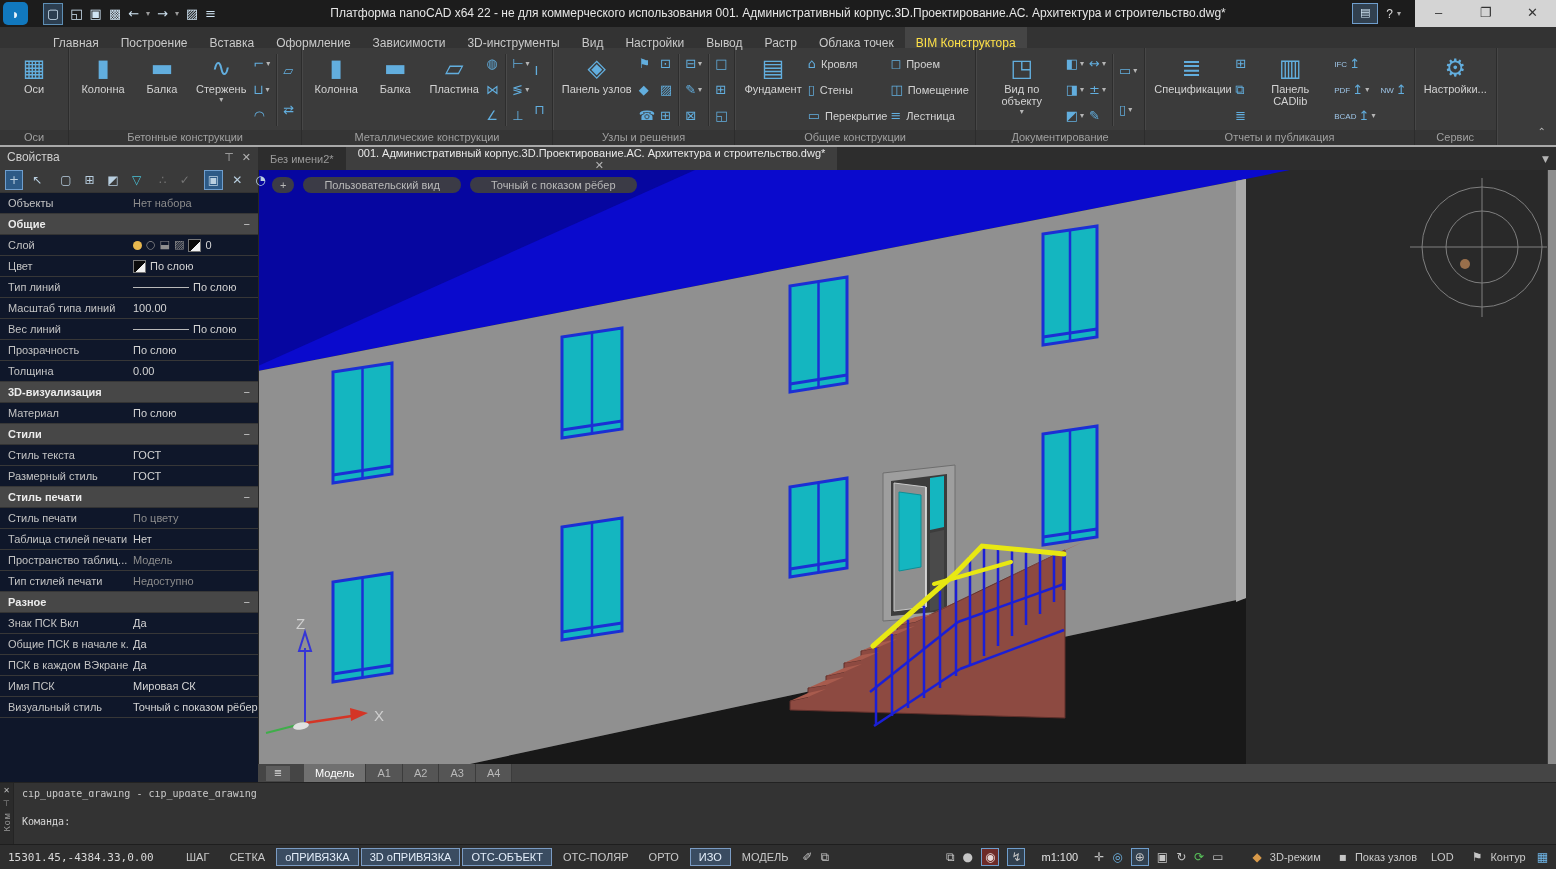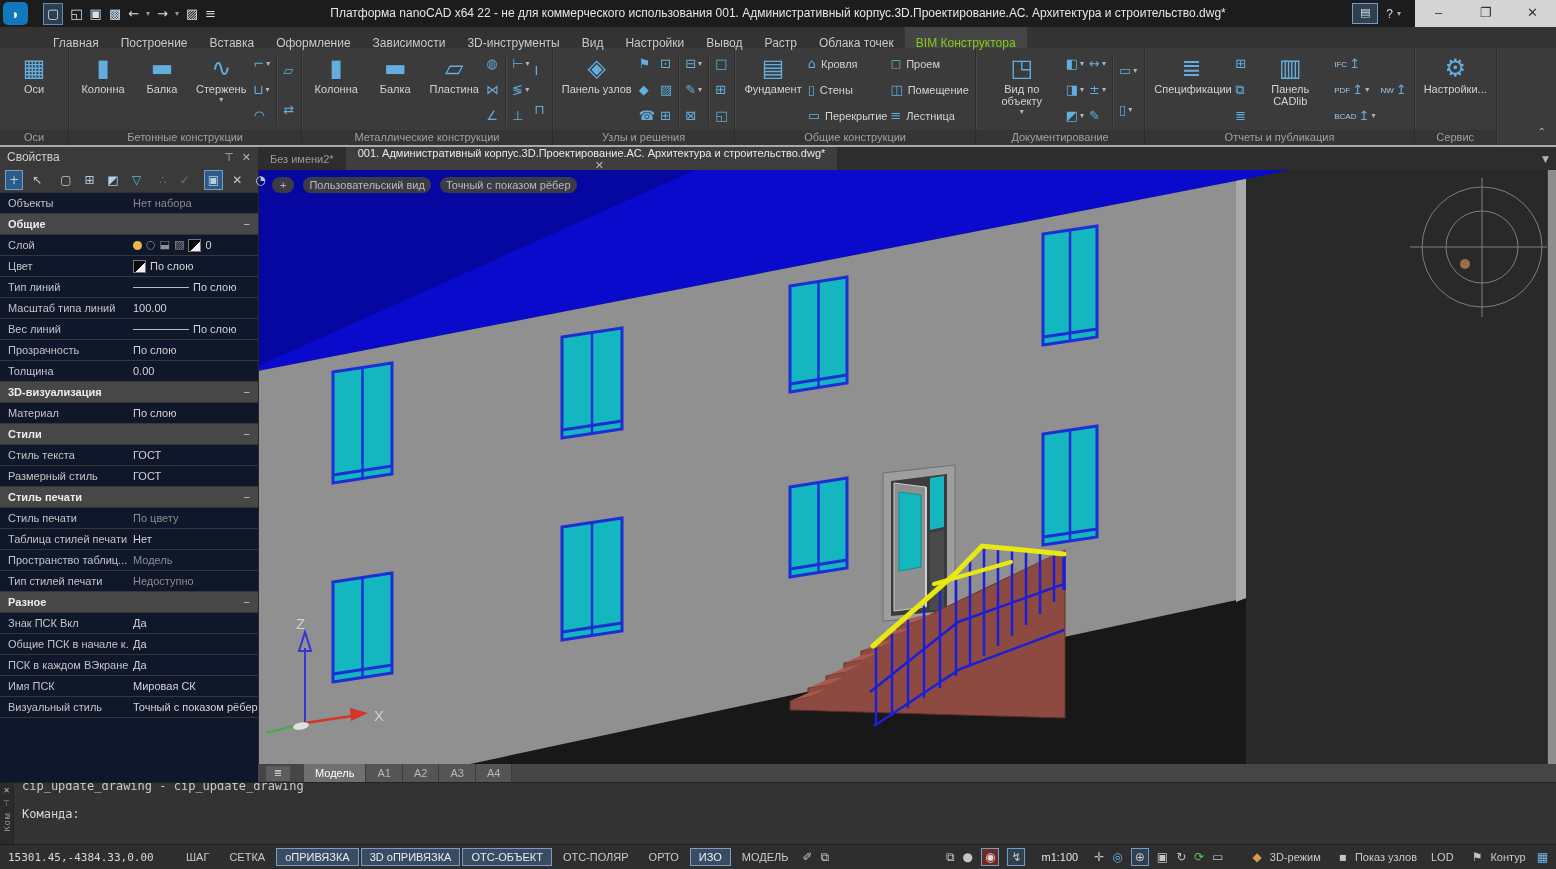--- a/index.html
+++ b/index.html
@@ -19,21 +19,21 @@
   .tb-right{position:absolute;right:0;top:0;height:27px;display:flex;align-items:center;}
   .kb-btn{width:24px;height:19px;border:1px solid #6f9ecd;background:#31404f;color:#cfe3f2;text-align:center;line-height:18px;font-size:11px;margin-right:8px;}
   .help{color:#ddd;font-size:12px;margin-right:4px;}
   .tb-caret{font-size:8px;color:#aaa;margin-right:14px;}
   .win-controls{display:flex;height:27px;background:#d4d4d4;}
   .win-btn{width:47px;text-align:center;line-height:26px;color:#333;font-size:13px;}
 
   
   .menubar{position:absolute;top:27px;left:0;right:0;height:21px;background:#333;display:flex;align-items:stretch;padding-left:42px;z-index:29;}
   .menu-tab{padding:9px 11px 2px;font-size:12px;color:#c9c9c9;white-space:nowrap;}
-  .menu-tab.active{background:#454545;color:#84cc16;}
+  .menu-tab.active{background:#454545;color:#fde047;}
 
   
   .ribbon{position:absolute;top:48px;left:0;right:0;height:97px;background:#3b3b3b;display:flex;z-index:28;}
   .rib-group{display:flex;flex-direction:column;border-right:1px solid #2c2c2c;box-shadow:1px 0 0 #474747;}
   .rib-body{flex:1;display:flex;align-items:stretch;gap:3px;padding:2px 6px 0;}
   .rib-lbl{height:15px;font-size:11px;color:#a0a0a0;text-align:center;background:#353535;line-height:14px;padding:0 6px;white-space:nowrap;}
   .rib-big{min-width:50px;display:flex;flex-direction:column;align-items:center;gap:1px;padding:4px 3px 0;}
   .rib-big-ico{font-size:24px;color:#62aede;line-height:28px;}
   .rib-big-lbl{font-size:11px;color:#d2d2d2;text-align:center;line-height:12px;max-width:74px;}
   .rib-caret{font-size:8px;color:#b5b5b5;line-height:8px;}
@@ -74,36 +74,36 @@
   .doc-tab{display:flex;align-items:center;padding:0 12px;font-size:11px;color:#9a9a9a;white-space:nowrap;}
   .doc-tab.active{background:#3e3e3e;color:#e9e9e9;flex-direction:column;}
   .doc-close{margin-left:16px;color:#b5b5b5;font-size:11px;}
   .doc-caret{margin-left:auto;margin-right:7px;align-self:center;color:#b5b5b5;font-size:9px;}
 
   
   .viewport{position:absolute;left:258px;top:170px;right:0;bottom:105px;background:#292929;z-index:10;}
   .viewport svg{position:absolute;left:0;top:0;}
   .vscroll{position:absolute;right:0;top:0;width:8px;bottom:0;background:#8d8d8d;border-left:1px solid #3a3a3a;}
   .badges{position:absolute;left:14px;top:7px;display:flex;gap:9px;align-items:center;}
-  .badge{background:rgba(64,64,64,.93);color:#b9b9b9;border-radius:9px;padding:2px 6px;font-size:11px;white-space:nowrap;}
+  .badge{background:rgba(64,64,64,.93);color:#b9b9b9;border-radius:9px;padding:2px 21px;font-size:11px;white-space:nowrap;}
   .badge.plus{padding:2px 8px;}
 
   
   .modelbar{position:absolute;left:258px;right:0;bottom:86px;height:19px;background:#454545;display:flex;align-items:center;z-index:20;}
   .mb-menu{width:24px;height:15px;background:#5d5d5d;margin:0 14px 0 8px;color:#ddd;text-align:center;line-height:14px;font-size:10px;}
   .mb-tab{padding:0 11px;height:19px;line-height:19px;font-size:11px;color:#b8b8b8;background:#555;border-right:1px solid #3c3c3c;}
   .mb-tab.active{background:#707070;color:#fff;}
 
   
   .cmd{position:absolute;left:0;right:0;bottom:24px;height:62px;background:#333;display:flex;border-top:1px solid #222;z-index:20;}
   .cmd-tab{width:13px;background:#2b2b2b;display:flex;flex-direction:column;align-items:center;padding-top:3px;gap:4px;border-right:1px solid #242424;}
   .cmd-x{font-size:8px;color:#bbb;}
   .cmd-pin{font-size:8px;color:#999;}
   .cmd-vert{writing-mode:vertical-rl;transform:rotate(180deg);font-size:9px;color:#9a9a9a;letter-spacing:1px;}
-  .cmd-body{flex:1;font-family:"DejaVu Sans Mono","Liberation Mono",monospace;font-size:12px;color:#d6d6d6;padding:0 8px;overflow:hidden;}
+  .cmd-body{flex:1;font-family:"DejaVu Sans Mono","Liberation Mono",monospace;font-size:10px;color:#d6d6d6;padding:8px 8px;overflow:hidden;}
   .cmd-hist{overflow:hidden;}
   .cmd-line{height:16px;line-height:16px;white-space:nowrap;}
   .cmd-line:first-child{margin-top:-5px;color:#c9c9c9;}
   .cmd-prompt{margin-top:12px;height:16px;line-height:16px;}
 
   
   .statusbar{position:absolute;left:0;right:0;bottom:0;height:24px;background:#2e2e2e;border-top:1px solid #1e1e1e;
              display:flex;align-items:center;font-size:11px;color:#c9c9c9;z-index:30;}
   .sb-coords{font-family:"DejaVu Sans Mono",monospace;font-size:11px;color:#d8d8d8;padding-left:8px;width:168px;flex:none;}
   .sb-toggle{padding:2px 8px;margin:0 1px;border:1px solid transparent;white-space:nowrap;}

